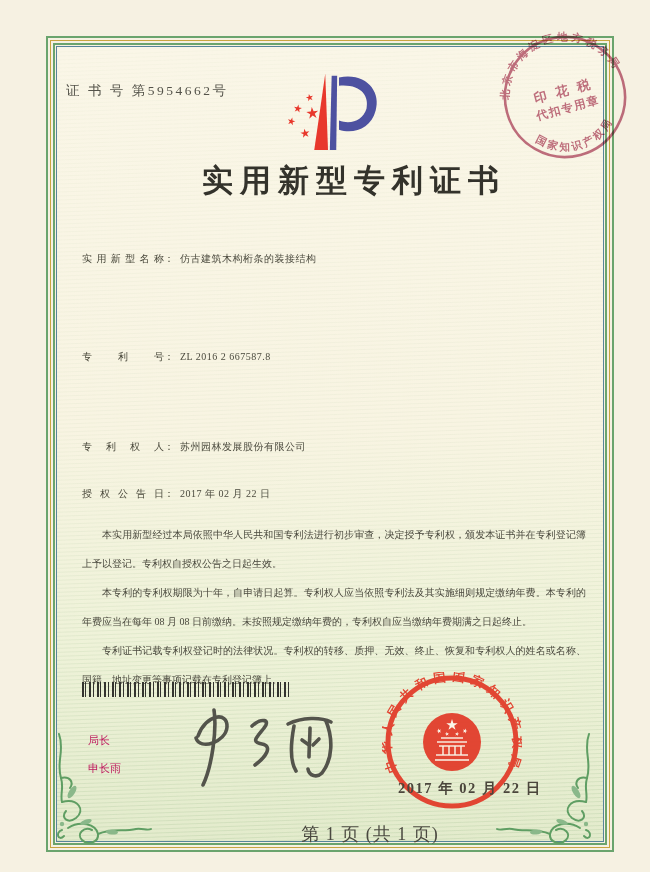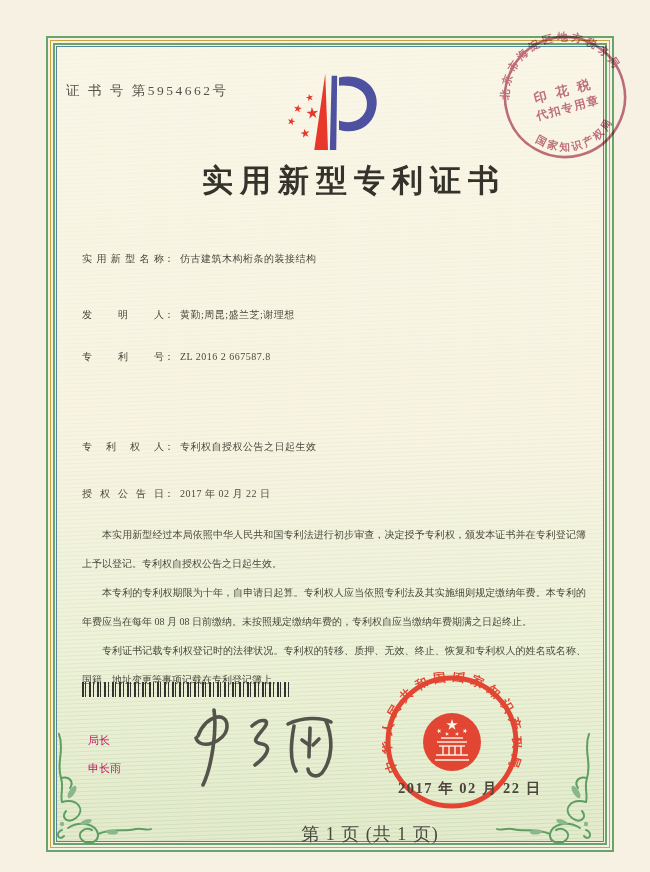--- a/index.html
+++ b/index.html
@@ -138,28 +138,25 @@
       <polygon points="52,6 58,6 57,87 50,87"></polygon>
       <path d="M60,8 C90,2 106,24 100,44 C95,64 76,70 60,65 L60,55 C74,60 86,54 90,42 C93,28 84,15 60,17 Z"></path>
     </g>
   </svg>
 
   <div class="title">实用新型专利证书</div>
 
   <div class="field-row" style="top:252px">
     <span class="f-label">实用新型名称</span><span class="f-colon">：</span><span class="f-value">仿古建筑木构桁条的装接结构</span>
   </div>
-  <div class="field-row" style="top:308px">
-    <span class="f-label">发明人</span><span class="f-colon">：</span><span class="f-value">黄勤;周昆;盛兰芝;谢理想</span>
-  </div>
   <div class="field-row" style="top:350px">
     <span class="f-label">专利号</span><span class="f-colon">：</span><span class="f-value">ZL 2016 2 667587.8</span>
   </div>
   <div class="field-row" style="top:440px">
-    <span class="f-label">专利权人</span><span class="f-colon">：</span><span class="f-value">专利权自授权公告之日起生效</span>
+    <span class="f-label">专利权人</span><span class="f-colon">：</span><span class="f-value">苏州园林发展股份有限公司</span>
   </div>
   <div class="field-row" style="top:487px">
     <span class="f-label">授权公告日</span><span class="f-colon">：</span><span class="f-value">2017 年 02 月 22 日</span>
   </div>
 
   <div class="body-text">
     <p>本实用新型经过本局依照中华人民共和国专利法进行初步审查，决定授予专利权，颁发本证书并在专利登记簿上予以登记。专利权自授权公告之日起生效。</p>
     <p>本专利的专利权期限为十年，自申请日起算。专利权人应当依照专利法及其实施细则规定缴纳年费。本专利的年费应当在每年 08 月 08 日前缴纳。未按照规定缴纳年费的，专利权自应当缴纳年费期满之日起终止。</p>
     <p>专利证书记载专利权登记时的法律状况。专利权的转移、质押、无效、终止、恢复和专利权人的姓名或名称、国籍、地址变更等事项记载在专利登记簿上。</p>
   </div>

